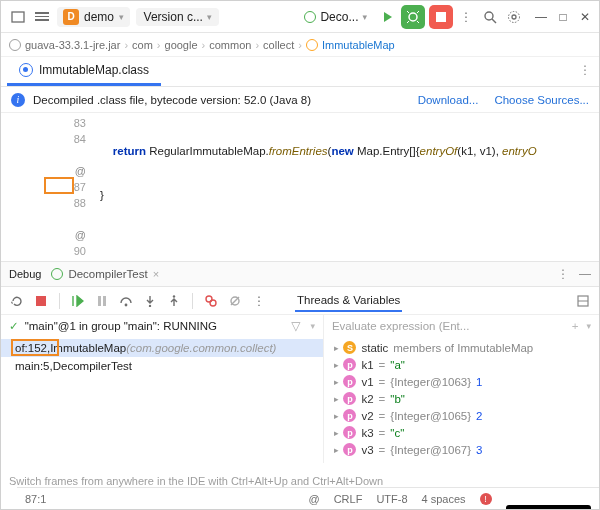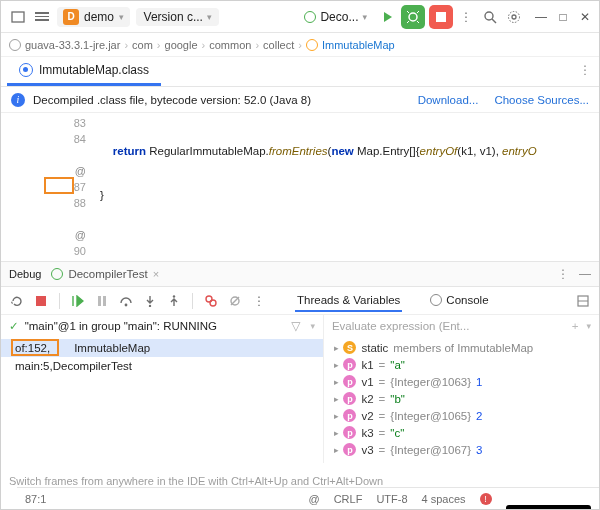--- a/index.html
+++ b/index.html
@@ -56,21 +56,21 @@
 .dbg-tabs .t { padding:4px 2px; }
 .dbg-tabs .t.active { border-bottom:2px solid #3574f0; }
 .dbg-tabs .t.c::before { content:""; display:inline-block; width:10px; height:10px; border:1.2px solid #888; border-radius:50%; margin-right:4px; vertical-align:middle; }
 .dbg-body { display:flex; height:148px; }
 .frames { width:54%; border-right:1px solid #eee; display:flex; flex-direction:column; }
 .frames-head { height:22px; display:flex; align-items:center; padding:0 8px; font-size:11.5px; gap:6px; }
 .frames-head .chk { color:#4caf50; }
 .frames-head .filter { margin-left:auto; color:#aaa; font-size:12px; }
 .frame-list { padding:2px 0; }
 .frame { height:18px; display:flex; align-items:center; padding-left:14px; font-size:11.5px; }
-.frame.sel { background:#dbe7fb;gap:24px; }
+.frame.sel { background:#dbe7fb; }
 .frame .pkg { color:#9a9a9a; font-style:italic; }
 .frame-hl { position:absolute; border:2px solid #f08a24; }
 .vars { flex:1; display:flex; flex-direction:column; }
 .vars-head { height:22px; display:flex; align-items:center; padding:0 8px; color:#a5a5a5; font-size:11.5px; gap:8px; }
 .vars-head .plus { margin-left:auto; color:#bbb; }
 .var-list { padding:2px 4px; overflow:hidden; }
 .var { height:17px; display:flex; align-items:center; font-size:11.5px; gap:5px; padding-left:6px; }
 .var .arr { color:#999; font-size:9px; }
 .var .badge { width:13px; height:13px; border-radius:50%; display:flex; align-items:center; justify-content:center; font-size:9px; color:#fff; font-weight:bold; }
 .badge.s { background:#f5a623; }
@@ -283,21 +283,20 @@
   <div class="dbtn">
       <svg width="12" height="12">
         <circle cx="6" cy="6" r="4" fill="none" stroke="#aaa" stroke-width="1.4"></circle>
         <line x1="2" y1="10" x2="10" y2="2" stroke="#aaa" stroke-width="1.4"></line>
       </svg>
     </div>
   <div class="dbtn">⋮</div>
   <div style="width:18px"></div>
   <div class="dbg-tabs">
     <div class="t active">Threads &amp; Variables</div>
-    <div class="t c">Console</div>
   </div>
   <span style="flex:1"></span>
   <div class="dbtn">
       <svg width="12" height="12">
         <rect x="1" y="1" width="10" height="10" fill="none" stroke="#888" stroke-width="1.2"></rect>
         <line x1="1" y1="6" x2="11" y2="6" stroke="#888"></line>
       </svg>
     </div>
 </div>
 
@@ -306,20 +305,21 @@
     <div class="frames-head">
       <span class="chk">✓</span>
       <span>"main"@1 in group "main": RUNNING</span>
       <span class="filter">▽</span>
       <span style="color:#bbb;font-size:9px;margin-left:4px">▾</span>
     </div>
     <div class="frame-list">
       <div class="frame sel" style="position:relative">
         <span>of:152, </span>
           <span>ImmutableMap</span>
+          <span class="pkg"> (com.google.common.collect)</span>
         <div class="frame-hl" style="left:10px;top:0;width:48px;height:17px"></div>
       </div>
       <div class="frame">
         <span>main:5, </span>
           <span>DecompilerTest</span>
       </div>
     </div>
   </div>
   <div class="vars">
     <div class="vars-head">

